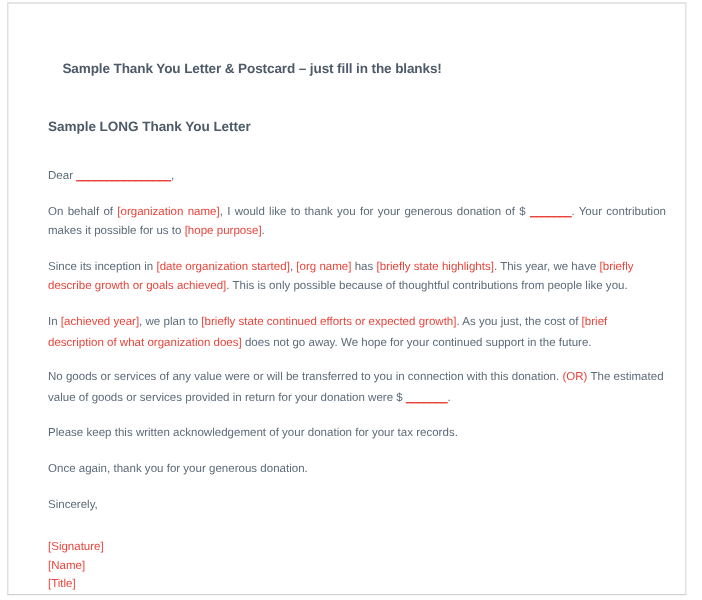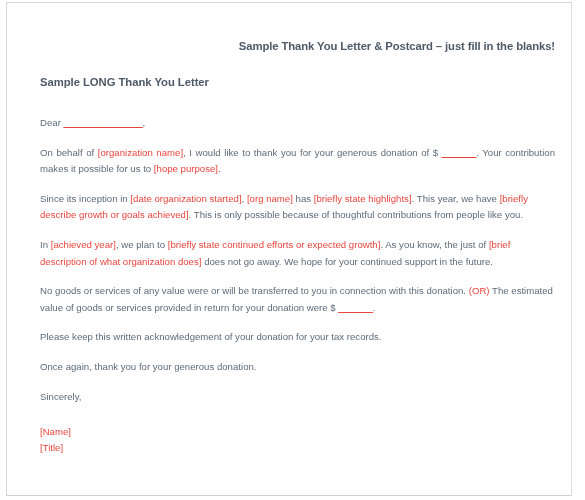--- a/index.html
+++ b/index.html
@@ -30,26 +30,26 @@
   }
 
   .doc-body {
     position: absolute;
     left: 33px;
     top: 0;
     width: 515px;
   }
 
   .doc-title {
-    text-align: right;
+    text-align: left;
     font-size: 11.3px;
     font-weight: bold;
     color: #4e5a67;
     letter-spacing: -0.1px;
-    margin: 0;
+    margin: 12px;
     padding-top: 37px;
   }
 
   .doc-subtitle {
     font-size: 11.3px;
     font-weight: bold;
     color: #4e5a67;
     margin: 0;
     padding-top: 24px;
     letter-spacing: -0.05px;
@@ -105,33 +105,34 @@
     </p>
 
     <div class="gap-md"></div>
 
     <p class="para justify" id="para-0"><span>On behalf of </span><span class="red">[organization name]</span><span>, I would like to thank you for your generous donation of $ </span><span class="blank">_______</span><span>. Your contribution makes it possible for us to </span><span class="red">[hope purpose]</span><span>.</span></p>
     <div class="gap-md"></div>
 
     <p class="para" id="para-1"><span>Since its inception in </span><span class="red">[date organization started]</span><span>, </span><span class="red">[org name]</span><span> has </span><span class="red">[briefly state highlights]</span><span>. This year, we have </span><span class="red">[briefly describe growth or goals achieved]</span><span>. This is only possible because of thoughtful contributions from people like you.</span></p>
     <div class="gap-md"></div>
 
-    <p class="para" id="para-2"><span>In </span><span class="red">[achieved year]</span><span>, we plan to </span><span class="red">[briefly state continued efforts or expected growth]</span><span>. As you know, the just of </span><span class="red">[brief description of what organization does]</span><span> does not go away. We hope for your continued support in the future.</span></p>
+    <p class="para" id="para-2"><span>In </span><span class="red">[achieved year]</span><span>, we plan to </span><span class="red">[briefly state continued efforts or expected growth]</span><span>. As you just, the cost of </span><span class="red">[brief description of what organization does]</span><span> does not go away. We hope for your continued support in the future.</span></p>
     <div class="gap-md"></div>
 
     <p class="para" id="para-3"><span>No goods or services of any value were or will be transferred to you in connection with this donation. </span><span class="red">(OR)</span><span> The estimated value of goods or services provided in return for your donation were $ </span><span class="blank">_______</span><span>.</span></p>
     <div class="gap-md"></div>
 
     <p class="para" id="para-4"><span>Please keep this written acknowledgement of your donation for your tax records.</span></p>
     <div class="gap-md"></div>
 
     <p class="para" id="para-5"><span>Once again, thank you for your generous donation.</span></p>
     <div class="gap-md"></div>
 
     <p class="para" id="para-6"><span>Sincerely,</span></p>
 
     <div class="sig-block" id="signature-block">
+        <p class="sig-line">[Signature]</p>
         <p class="sig-line">[Name]</p>
         <p class="sig-line">[Title]</p>
       </div>
 
   </div>
 </div>
 
 </body></html>

